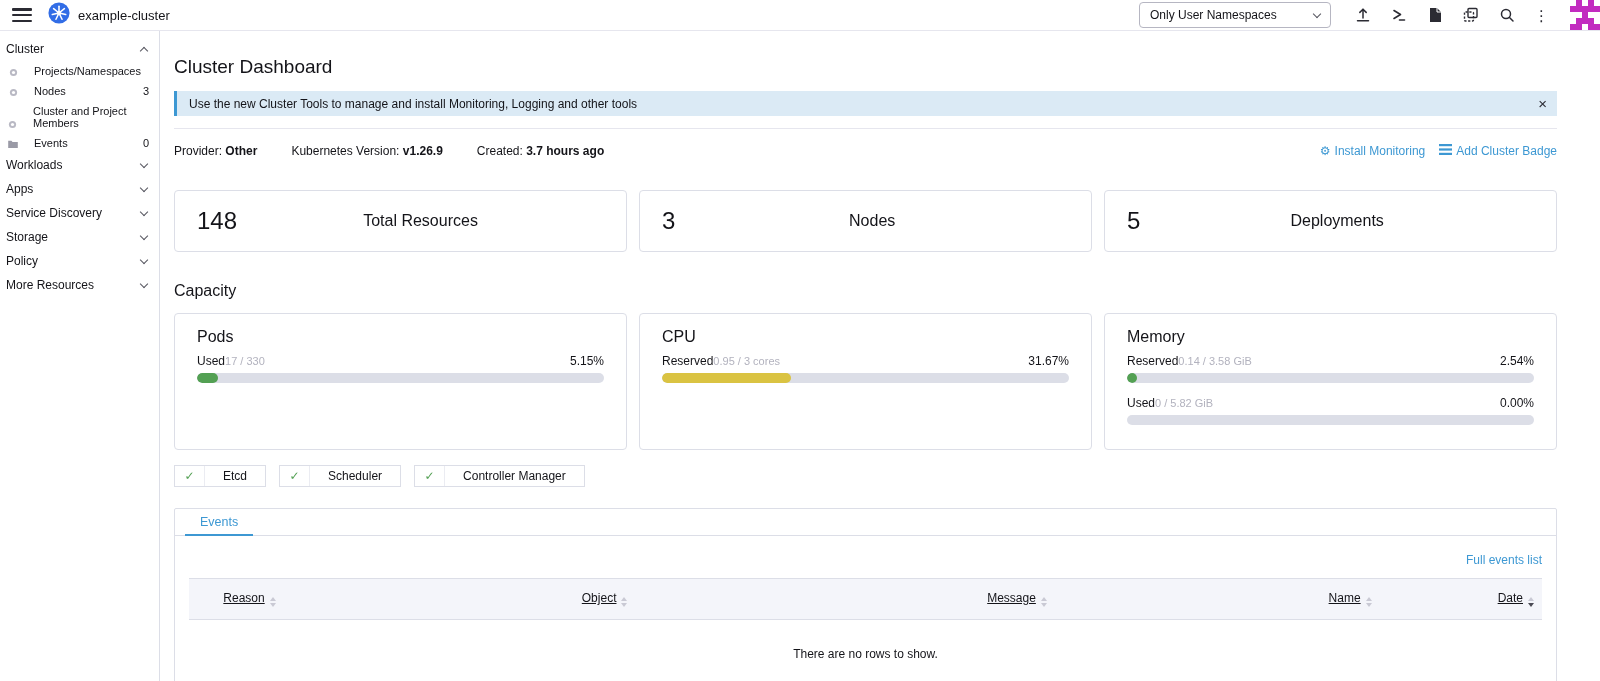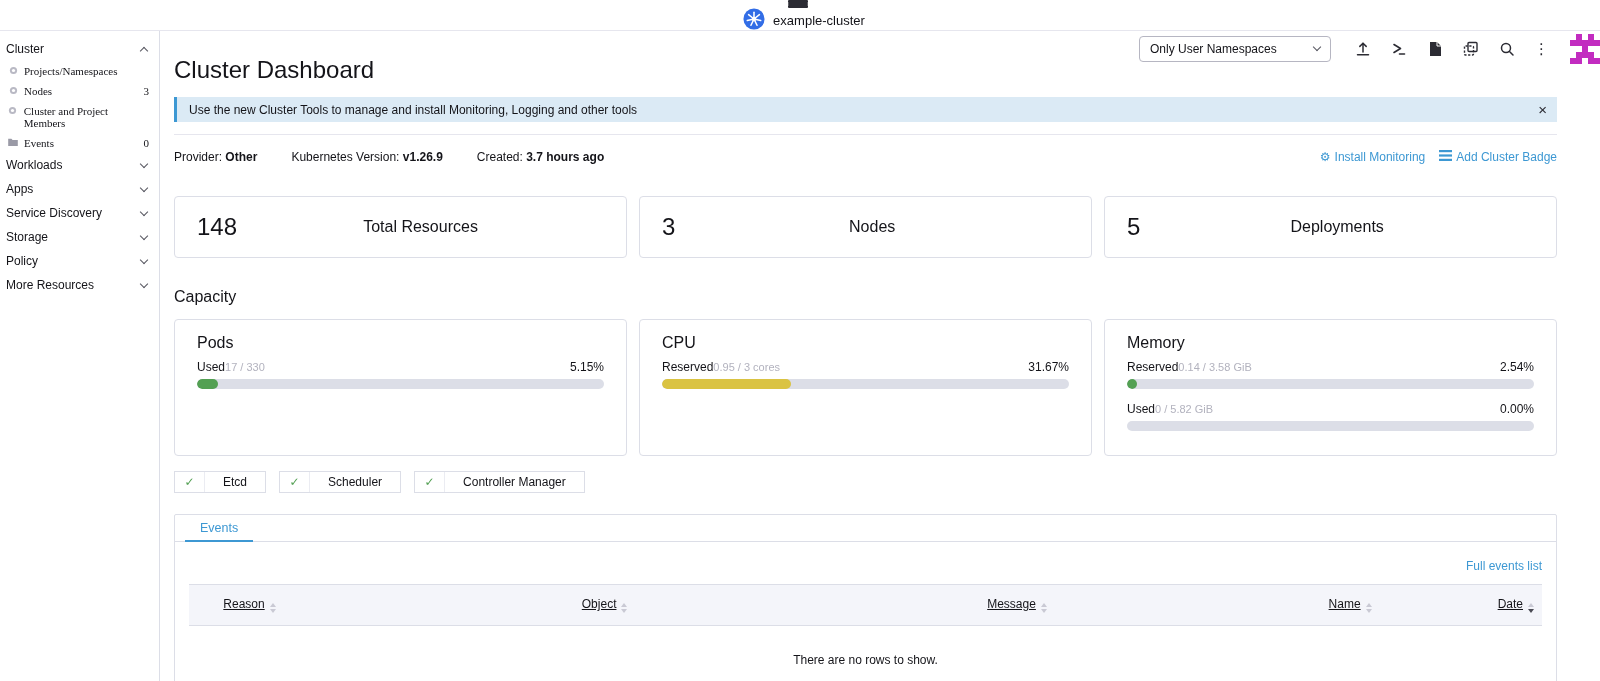--- a/index.html
+++ b/index.html
@@ -1,42 +1,42 @@
 <!DOCTYPE html>
 <html><head>
 <meta charset="utf-8">
 <style>
   * { margin:0; padding:0; box-sizing:border-box; }
   html,body { width:1600px; height:681px; background:#fff; font-family:"Liberation Sans","DejaVu Sans",sans-serif; color:#141419; overflow:hidden; }
 
   
-  .app-header { position:absolute; top:0; left:0; width:1600px; height:31px; background:#fff; border-bottom:1px solid #e6e6ee; display:flex; align-items:center; padding:0 0 0 8px; z-index:10;flex-direction:column; }
+  .app-header { position:absolute; top:0; left:0; width:1600px; height:31px; background:#fff; border-bottom:1px solid #e6e6ee; display:flex; align-items:center; padding:0 0 0 8px; z-index:10; }
   .hamburger { width:20px; height:14px; display:flex; flex-direction:column; justify-content:space-between; margin:0 16px 0 4px; cursor:pointer; }
   .hamburger span { display:block; height:2.5px; background:#2b2b33; border-radius:1px; }
   .brand { display:flex; align-items:center; gap:8px; }
   .brand-name { font-size:13px; color:#141419; }
   .header-right { margin-left:auto; display:flex; align-items:center; gap:19px; padding-right:0; }
   .ns-select { width:192px; height:26px; border:1px solid #b6b6c2; border-radius:4px; background:#fff; display:flex; align-items:center; justify-content:space-between; padding:0 10px; font-size:12px; cursor:pointer; margin-right:4px; }
   .chev { width:6px; height:6px; border-right:1.5px solid #55555f; border-bottom:1.5px solid #55555f; display:inline-block; }
   .chev.down { transform:rotate(45deg); margin-top:-3px; }
   .chev.up { transform:rotate(-135deg); margin-top:3px; }
   .hicon { width:17px; height:17px; display:inline-flex; align-items:center; justify-content:center; cursor:pointer; }
   .kebab { font-size:15px; color:#2b2b33; letter-spacing:0; cursor:pointer; line-height:1; }
   .avatar { width:30px; height:30px; margin-left:2px; cursor:pointer; overflow:hidden; }
 
   
   .sidebar { position:absolute; top:31px; left:0; bottom:0; width:160px; background:#fff; border-right:1px solid #dcdee7; padding-top:6px; }
   .side-group { display:flex; align-items:center; justify-content:space-between; padding:5px 12px 5px 6px; font-size:12px; cursor:pointer; }
-  .side-item { display:flex; align-items:flex-start; gap:6px; padding:4px 10px 4px 8px; font-size:11px; cursor:pointer;font-family:Liberation Serif, serif; }
+  .side-item { display:flex; align-items:flex-end; gap:16px; padding:4px 10px 4px 8px; font-size:11px; cursor:pointer; }
   .side-item .count { margin-left:auto; color:#141419; font-size:11px; }
   .side-icon { width:10px; height:10px; display:inline-flex; align-items:center; justify-content:center; }
 
   
   .main { position:absolute; top:31px; left:160px; right:0; bottom:0; padding:0 43px 0 14px; background:#fff; overflow:hidden; }
-  .page-title { margin-top:25px; font-size:24px; font-weight:500; color:#141419; }
+  .page-title { margin-top:25px; font-size:19px; font-weight:500; color:#141419; }
   .banner { margin-top:13px; background:#dbeaf5; border-left:3px solid #3d98d3; height:25px; display:flex; align-items:center; padding:0 10px 0 12px; font-size:12px; }
   .banner-close { margin-left:auto; font-size:15px; color:#2b2b33; cursor:pointer; line-height:1; }
   .hr { border:none; border-top:1px solid #e6e6ee; margin-top:12px; }
   .glance { margin-top:15px; display:flex; align-items:center; font-size:12px; }
   .glance-item { margin-right:34px; }
   .glance-item b { font-weight:700; }
   .glance-links { margin-left:auto; display:flex; align-items:center; gap:14px; }
   .blue-link { color:#3d98d3; font-size:12px; text-decoration:none; display:inline-flex; align-items:center; gap:4px; cursor:pointer; }
 
   .count-row { margin-top:32px; display:flex; gap:12px; }

